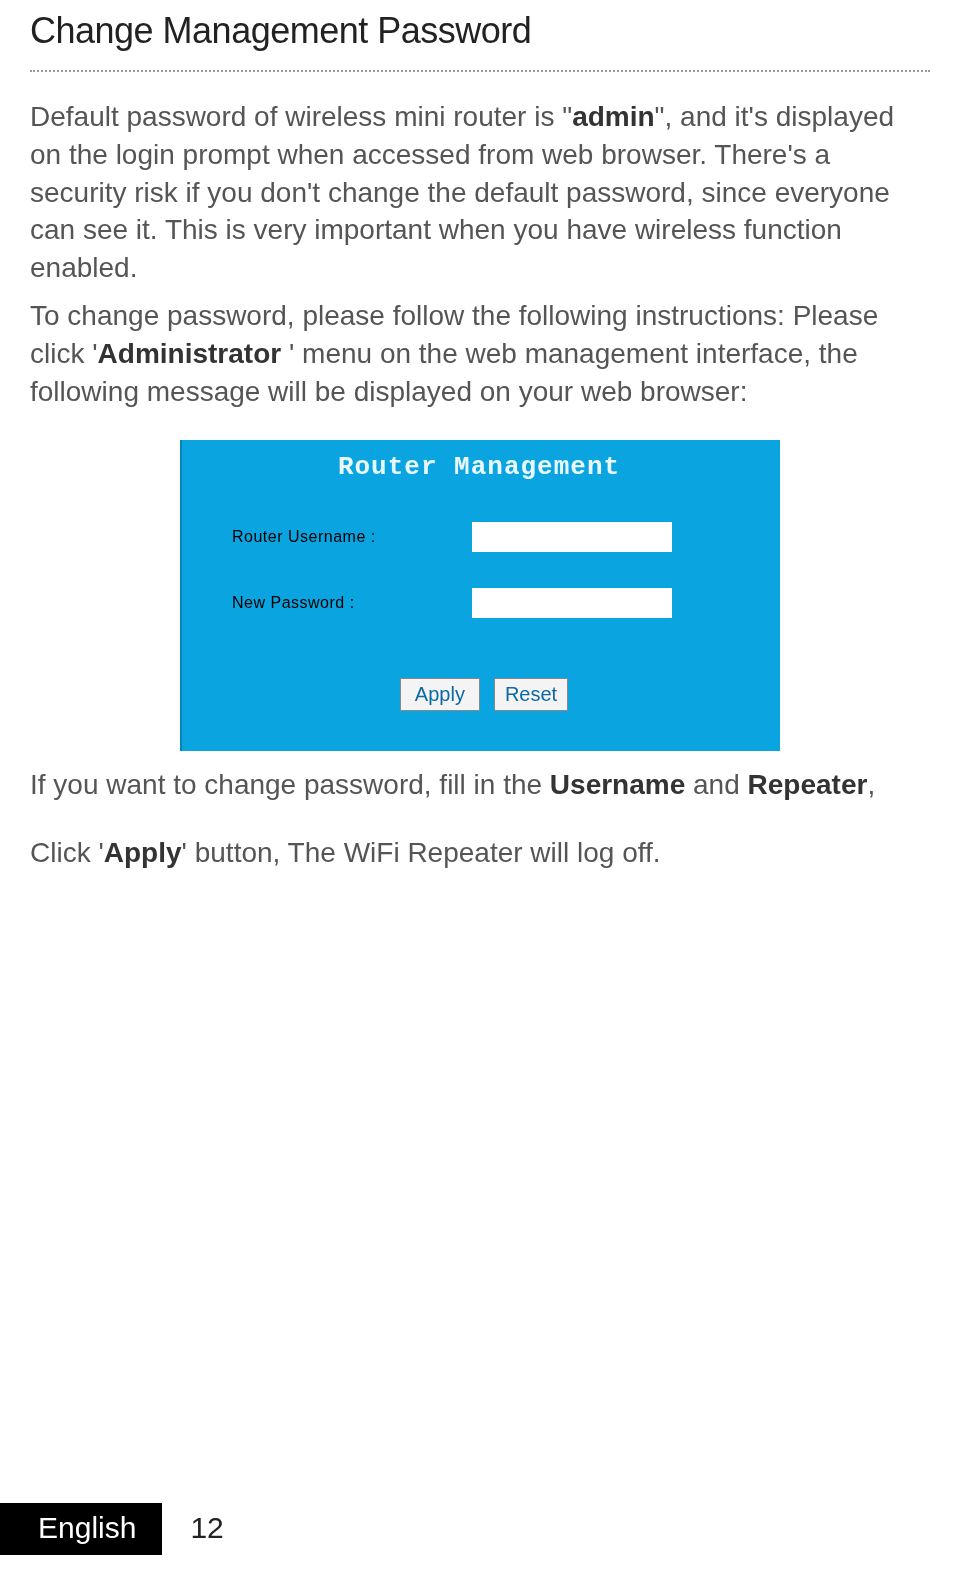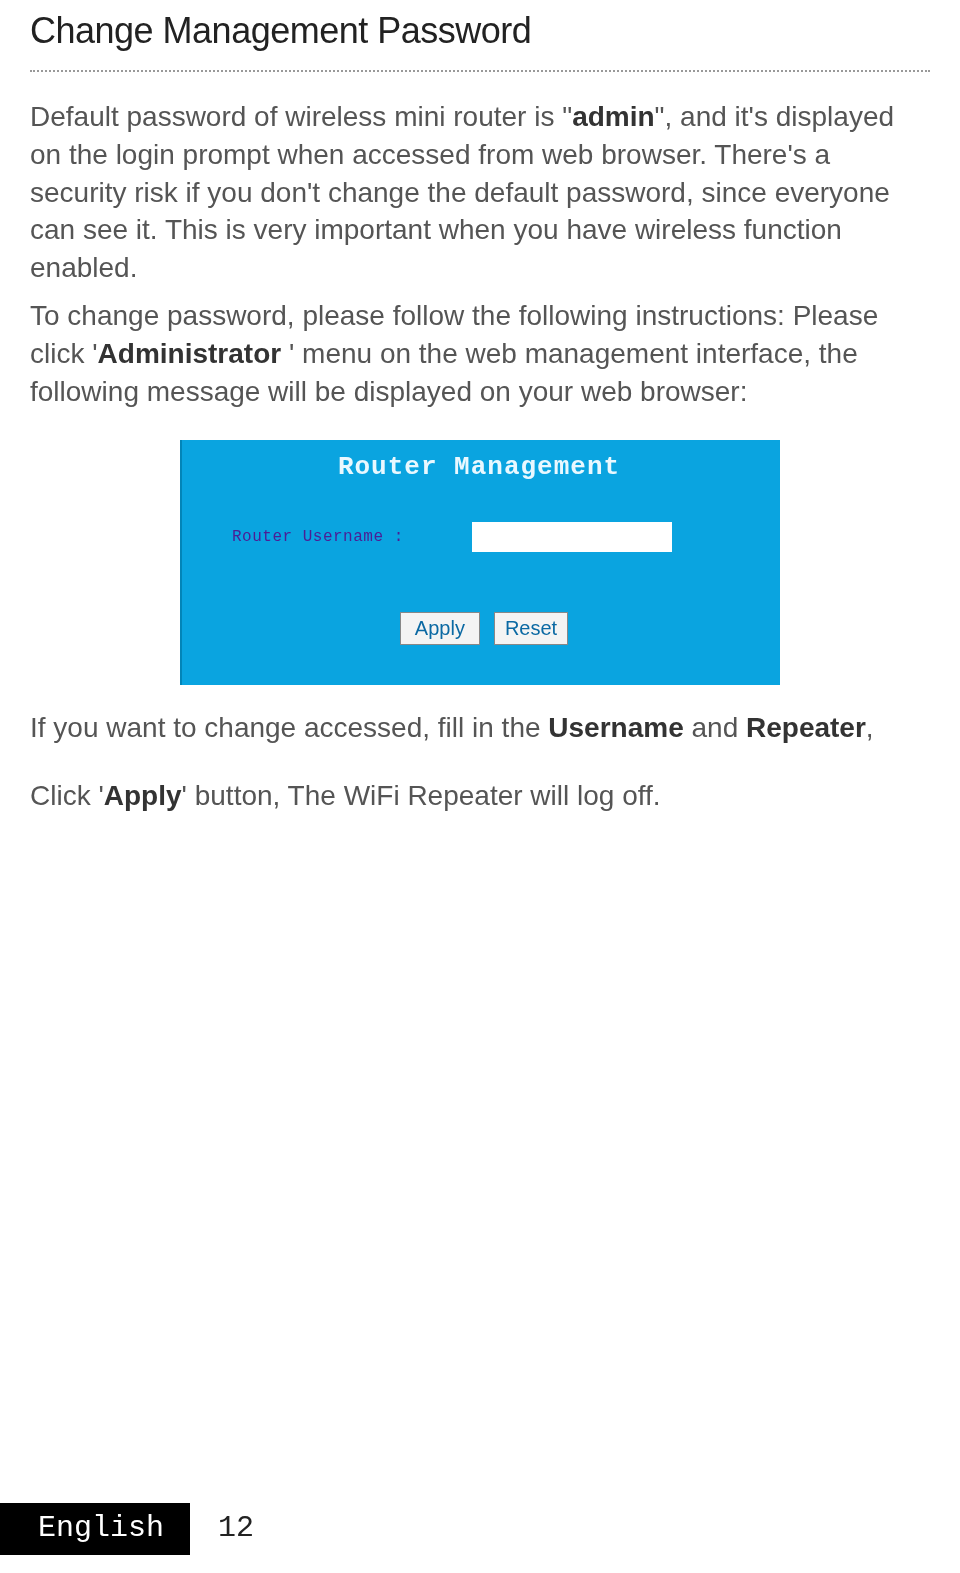--- a/index.html
+++ b/index.html
@@ -27,21 +27,21 @@
   .para {
     font-size: 28px;
     line-height: 1.35;
     color: #555;
     font-weight: 300;
     margin-bottom: 10px;
   }
   .para .bold-inline { font-weight: 600; color: #333; }
   .router-panel {
     width: 600px;
-    margin: 30px auto 24px auto;
+    margin: 30px auto 15px auto;
     background: #0aa4e0;
     border-left: 2px solid #0285b8;
     padding: 0 4px 30px 0;
     position: relative;
   }
   .router-title {
     width: 100%;
     text-align: center;
     color: #e9f8ff;
     font-family: "Courier New", monospace;
@@ -54,22 +54,22 @@
   .router-form {
     padding: 34px 40px 10px 50px;
   }
   .form-row {
     display: flex;
     align-items: center;
     margin-bottom: 36px;
   }
   .form-label {
     flex: 0 0 240px;
-    color: #4c1d95;
-    font-family: Liberation Mono, monospace;
+    color: #000000;
+    font-family: Liberation Sans, sans-serif;
     font-size: 16px;
     letter-spacing: 0.5px;
   }
   .form-input {
     flex: 0 0 200px;
     height: 30px;
     background: #fff;
     border: none;
   }
   .btn-row {
@@ -87,21 +87,20 @@
     padding: 4px 14px;
     cursor: pointer;
   }
   .panel-btn:nth-child(2) { padding: 4px 10px; }
   .footer-bar {
     position: absolute;
     left: 0;
     bottom: 18px;
     display: flex;
     align-items: stretch;
-    font-family: Liberation Mono, monospace;
   }
   .footer-lang {
     background: #000;
     color: #fff;
     font-size: 30px;
     font-weight: 300;
     padding: 8px 26px 10px 38px;
   }
   .footer-page {
     color: #222;
@@ -125,29 +124,33 @@
   <span>To change password, please follow the following instructions: Please click '</span><span class="bold-inline">Administrator</span><span> ' menu on the web management interface, the following message will be displayed on your web browser:</span>
 </p>
 
 <div class="router-panel">
   <div class="router-title">Router Management</div>
   <div class="router-form">
     <div class="form-row">
       <div class="form-label">Router Username :</div>
       <input class="form-input" type="text" value="" style="">
     </div>
+    <div class="form-row">
+      <div class="form-label">New Password :</div>
+      <input class="form-input" type="password" value="" style="">
+    </div>
     <div class="btn-row">
       <button class="panel-btn">Apply</button>
       <button class="panel-btn">Reset</button>
     </div>
   </div>
 </div>
 
 <p class="para">
-  <span>If you want to change accessed, fill in the </span><span class="bold-inline">Username</span><span> and </span><span class="bold-inline">Repeater</span><span>,</span>
+  <span>If you want to change password, fill in the </span><span class="bold-inline">Username</span><span> and </span><span class="bold-inline">Repeater</span><span>,</span>
 </p>
 
 <p class="para" style="margin-top:30px;">
   <span>Click '</span><span class="bold-inline">Apply</span><span>' button, The WiFi Repeater will log off.</span>
 </p>
 
 <div class="footer-bar">
   <div class="footer-lang">English</div>
   <div class="footer-page">12</div>
 </div>

